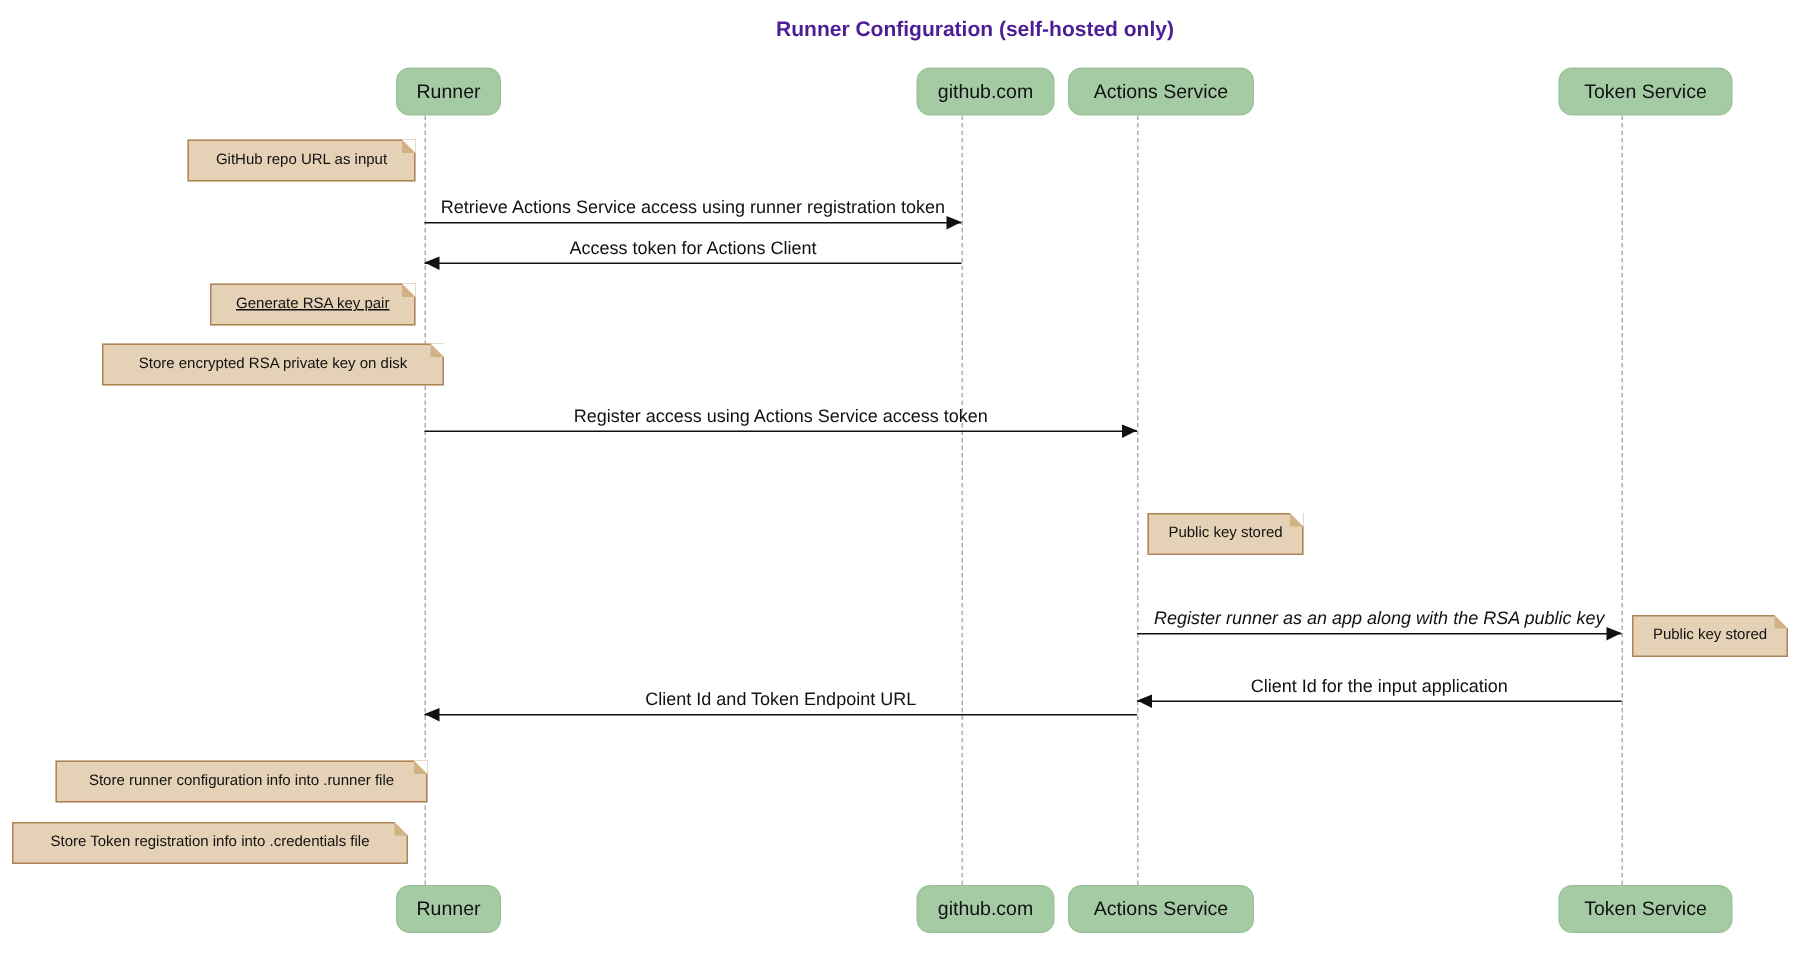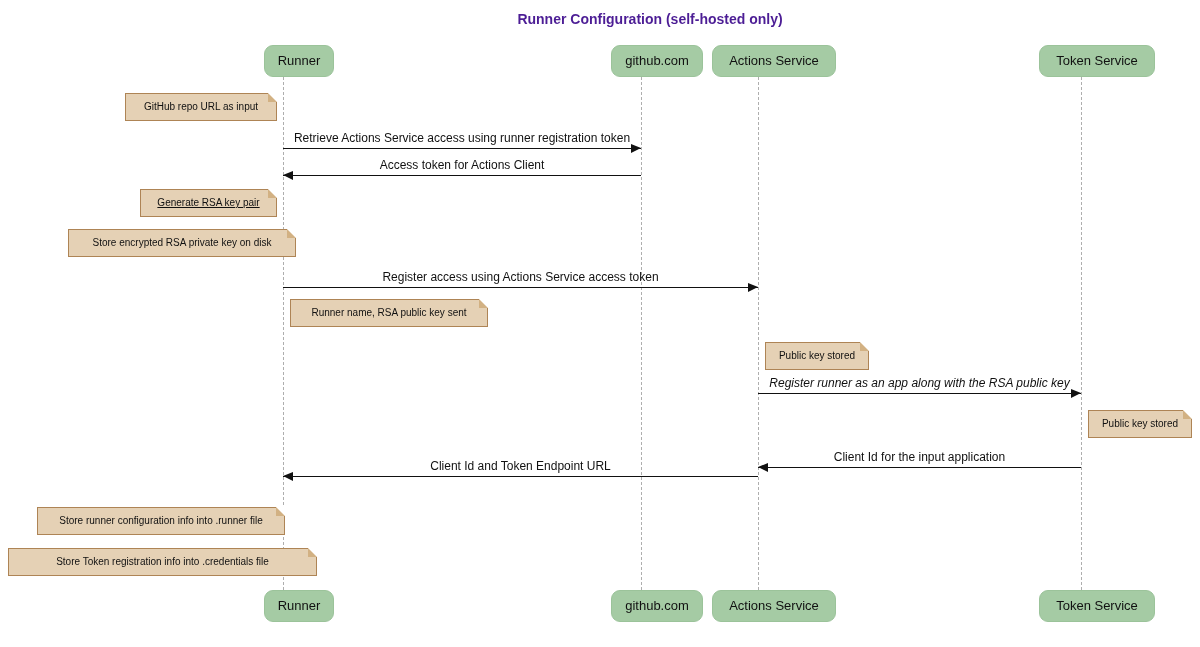--- a/index.html
+++ b/index.html
@@ -66,36 +66,35 @@
   <div class="participant" style="left:1023px; top:45px; width:116px;">Token Service</div>
 
   <div class="participant" style="left:248px;  top:590px; width:70px;">Runner</div>
   <div class="participant" style="left:595px;  top:590px; width:92px;">github.com</div>
   <div class="participant" style="left:696px;  top:590px; width:124px;">Actions Service</div>
   <div class="participant" style="left:1023px; top:590px; width:116px;">Token Service</div>
 
   <div class="note" style="left:125px;  top:93px;  width:152px;">GitHub repo URL as input</div>
   <div class="note" style="left:140px;  top:189px; width:137px;text-decoration:underline;">Generate RSA key pair</div>
   <div class="note" style="left:48px;   top:229px; width:228px;margin-left:20px;">Store encrypted RSA private key on disk</div>
-  <div class="note" style="left:290px;  top:299px; width:198px;">Runner name, RSA public key sent</div>
   <div class="note" style="left:765px;  top:342px; width:104px;">Public key stored</div>
   <div class="note" style="left:1088px; top:410px; width:104px;">Public key stored</div>
   <div class="note" style="left:24px;   top:507px; width:248px;margin-left:13px;">Store runner configuration info into .runner file</div>
-  <div class="note" style="left:8px;    top:548px; width:309px;">Store Token registration info into .credentials file</div>
+  <div class="note" style="left:8px;    top:548px; width:264px;">Store Token registration info into .credentials file</div>
 
   <div class="msg right" style="left:283px; top:148px; width:358px;">
     <span class="msg-label">Retrieve Actions Service access using runner registration token</span>
   </div>
   <div class="msg left" style="left:283px; top:175px; width:358px;">
     <span class="msg-label">Access token for Actions Client</span>
   </div>
   <div class="msg right" style="left:283px; top:287px; width:475px;">
     <span class="msg-label">Register access using Actions Service access token</span>
   </div>
-  <div class="msg right" style="left:758px; top:393px; width:323px;font-style:italic;">
+  <div class="msg right" style="left:758px; top:422px; width:323px;font-style:italic;">
     <span class="msg-label">Register runner as an app along with the RSA public key</span>
   </div>
   <div class="msg left" style="left:758px; top:467px; width:323px;">
     <span class="msg-label">Client Id for the input application</span>
   </div>
   <div class="msg left" style="left:283px; top:476px; width:475px;">
     <span class="msg-label">Client Id and Token Endpoint URL</span>
   </div>
 
 </div>

